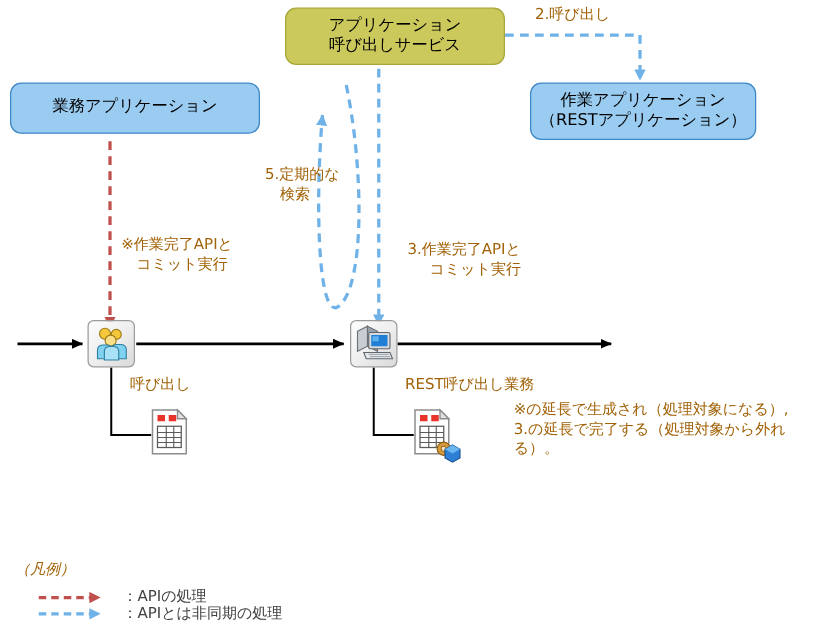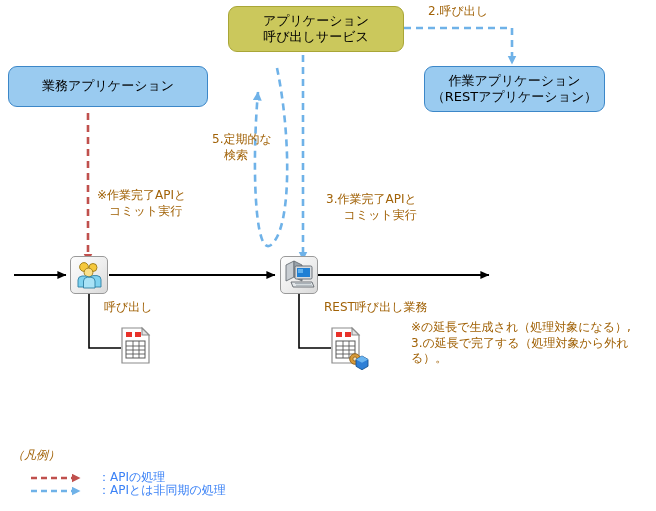--- a/index.html
+++ b/index.html
@@ -80,21 +80,21 @@
 
   
   .legend-row {
     position: absolute;
     display: flex;
     align-items: center;
     z-index: 6;
   }
   .legend-text {
     font-size: 12px;
-    color: #3b82f6;
+    color: #404040;
     margin-left: 10px;
     white-space: nowrap;
   }
   .dash-sample { width: 58px; height: 12px; }
 </style>
 </head>
 <body>
 
 <div id="canvas">
 

